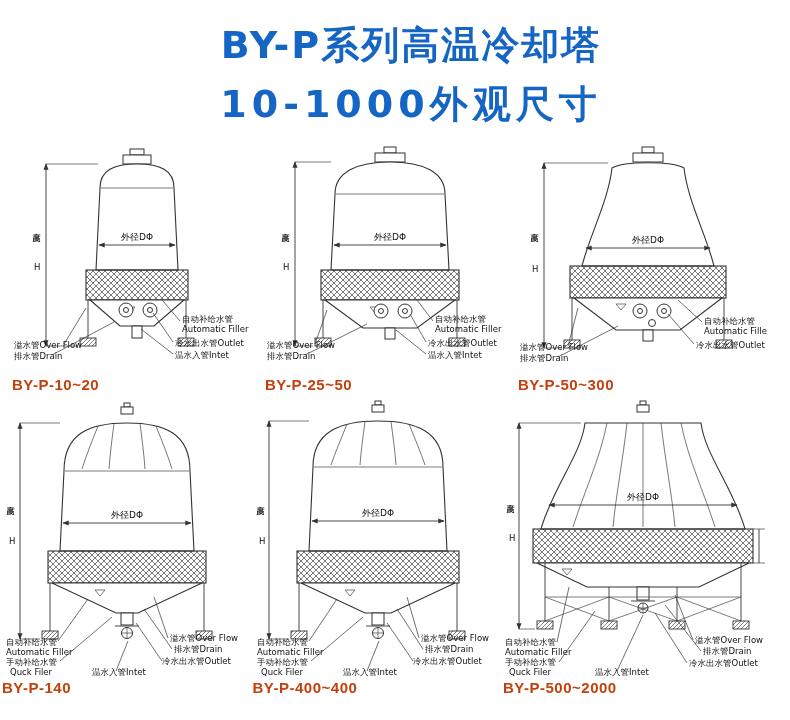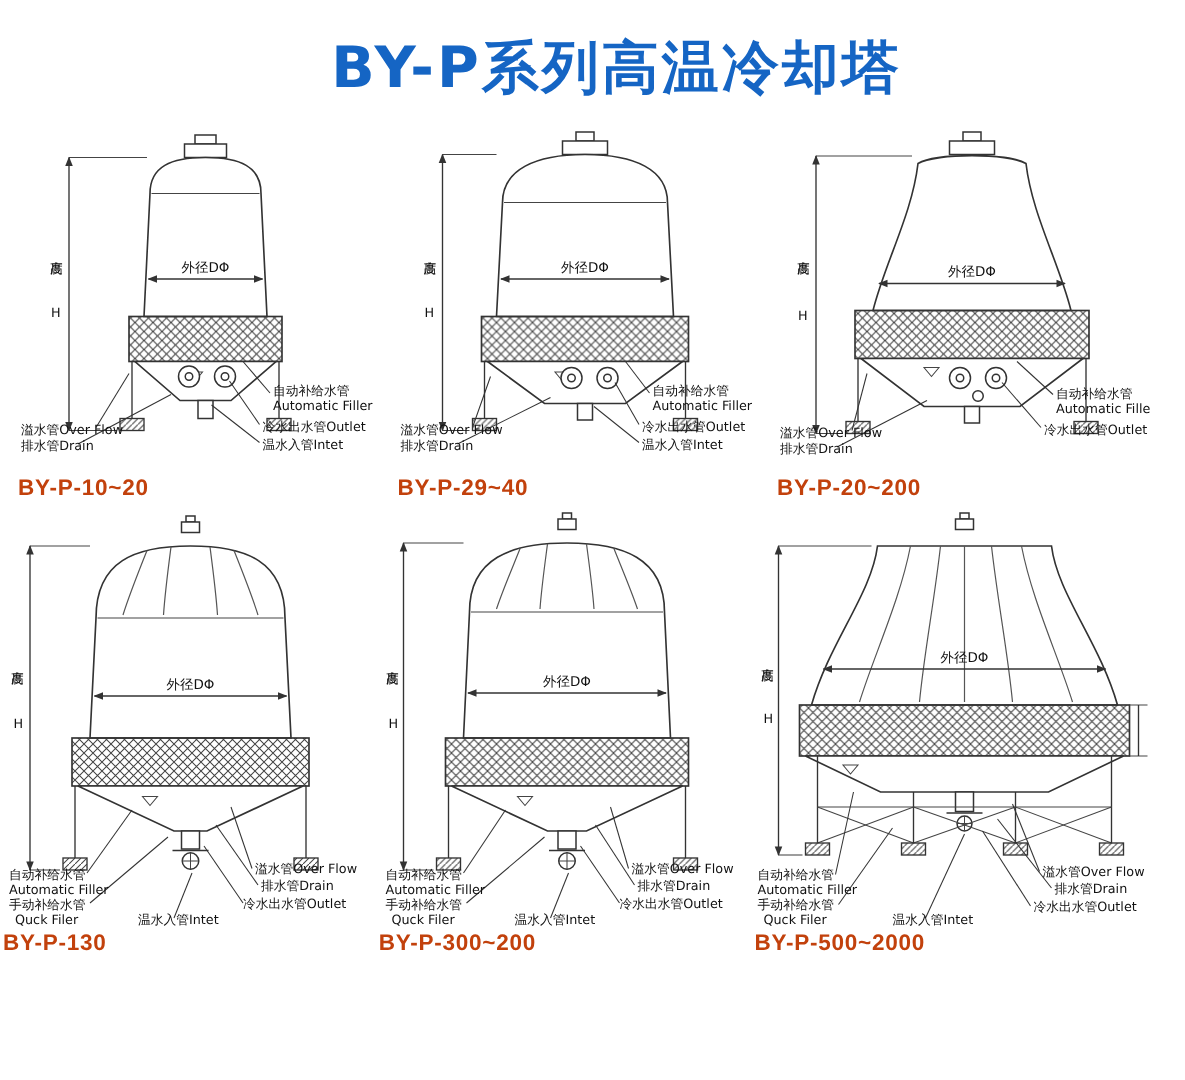--- a/index.html
+++ b/index.html
@@ -43,20 +43,21 @@
       <path d="M0 4 L4 0" stroke="#444" stroke-width="0.7" fill="none"></path>
     </pattern>
     <marker id="arw" viewBox="0 0 10 10" refX="9" refY="5" markerWidth="7" markerHeight="7" orient="auto-start-reverse">
       <path d="M0 1 L10 5 L0 9 Z" fill="#333"></path>
     </marker>
   </defs>
 </svg>
 
 <div class="title-block" style="color: rgb(21, 101, 196); padding-left: 32px;">
   <div class="title-line1">BY-P系列高温冷却塔</div>
+  <div class="title-line2">10-1000外观尺寸</div>
 </div>
 
 <div class="row row1">
 
   <figure class="cell">
     <svg width="250" height="232" viewBox="0 0 250 232">
       <g>
         <rect class="pipe" x="118" y="7" width="14" height="6"></rect>
         <rect class="pipe" x="111" y="13" width="28" height="9"></rect>
       </g>
@@ -160,21 +161,21 @@
         <path class="leader" d="M161 200 L145 172"></path>
         <path class="leader" d="M161 212 L131 188"></path>
       </g>
       <text class="lbl" x="2" y="206">溢水管Over Flow</text>
       <text class="lbl" x="2" y="217">排水管Drain</text>
       <text class="lbl" x="170" y="180">自动补给水管</text>
       <text class="lbl" x="170" y="190">Automatic Filler</text>
       <text class="lbl" x="163" y="204">冷水出水管Outlet</text>
       <text class="lbl" x="163" y="216">温水入管Intet</text>
     </svg>
-    <figcaption class="model">BY-P-29~40</figcaption>
+    <figcaption class="model">BY-P-25~50</figcaption>
   </figure>
 
   <figure class="cell">
     <svg width="260" height="232" viewBox="0 0 260 232">
       <g>
         <rect class="pipe" x="124" y="5" width="12" height="6"></rect>
         <rect class="pipe" x="115" y="11" width="30" height="9"></rect>
       </g>
       <g>
         <path class="outline" d="M64 124 C72 92 90 60 94 26 C106 19 154 19 166 26 C170 60 188 92 196 124 Z"></path>
@@ -216,21 +217,21 @@
         <path class="leader" d="M40 215 L100 184"></path>
         <path class="leader" d="M184 180 L160 158"></path>
         <path class="leader" d="M176 202 L150 172"></path>
       </g>
       <text class="lbl" x="2" y="208">溢水管Over Flow</text>
       <text class="lbl" x="2" y="219">排水管Drain</text>
       <text class="lbl" x="186" y="182">自动补给水管</text>
       <text class="lbl" x="186" y="192">Automatic Fille</text>
       <text class="lbl" x="178" y="206">冷水出水管Outlet</text>
     </svg>
-    <figcaption class="model">BY-P-20~200</figcaption>
+    <figcaption class="model">BY-P-50~300</figcaption>
   </figure>
 
 </div>
 
 <div class="row row2">
 
   <figure class="cell">
     <svg width="250" height="278" viewBox="0 0 250 278">
       <g>
         <rect class="pipe" x="122" y="4" width="6" height="4"></rect>
@@ -285,21 +286,21 @@
       </g>
       <text class="lbl" x="4" y="246">自动补给水管</text>
       <text class="lbl" x="4" y="256">Automatic Filler</text>
       <text class="lbl" x="4" y="266">手动补给水管</text>
       <text class="lbl" x="8" y="276">Quck Filer</text>
       <text class="lbl" x="168" y="242">溢水管Over Flow</text>
       <text class="lbl" x="172" y="253">排水管Drain</text>
       <text class="lbl" x="160" y="265">冷水出水管Outlet</text>
       <text class="lbl" x="90" y="276">温水入管Intet</text>
     </svg>
-    <figcaption class="model">BY-P-130</figcaption>
+    <figcaption class="model">BY-P-140</figcaption>
   </figure>
 
   <figure class="cell">
     <svg width="250" height="278" viewBox="0 0 250 278">
       <g>
         <rect class="pipe" x="122" y="2" width="6" height="4"></rect>
         <rect class="pipe" x="119" y="6" width="12" height="7"></rect>
       </g>
       <g>
         <path class="outline" d="M56 152 L60 68 C60 32 88 22 125 22 C162 22 190 32 190 68 L194 152 Z"></path>
@@ -350,21 +351,21 @@
       </g>
       <text class="lbl" x="4" y="246">自动补给水管</text>
       <text class="lbl" x="4" y="256">Automatic Filler</text>
       <text class="lbl" x="4" y="266">手动补给水管</text>
       <text class="lbl" x="8" y="276">Quck Filer</text>
       <text class="lbl" x="168" y="242">溢水管Over Flow</text>
       <text class="lbl" x="172" y="253">排水管Drain</text>
       <text class="lbl" x="160" y="265">冷水出水管Outlet</text>
       <text class="lbl" x="90" y="276">温水入管Intet</text>
     </svg>
-    <figcaption class="model">BY-P-300~200</figcaption>
+    <figcaption class="model">BY-P-400~400</figcaption>
   </figure>
 
   <figure class="cell">
     <svg width="285" height="278" viewBox="0 0 285 278">
       <g>
         <rect class="pipe" x="137" y="2" width="6" height="4"></rect>
         <rect class="pipe" x="134" y="6" width="12" height="7"></rect>
       </g>
       <g>
         <path class="outline" d="M38 130 C50 88 78 56 82 24 L198 24 C202 56 230 88 242 130 Z"></path>

